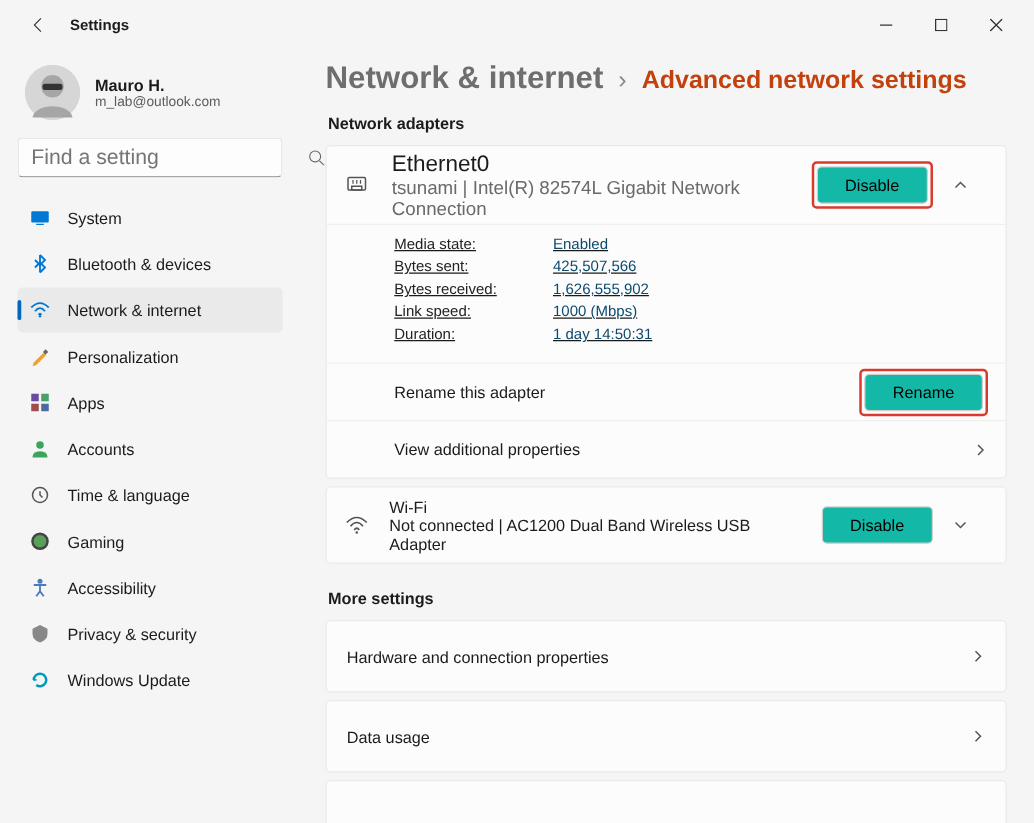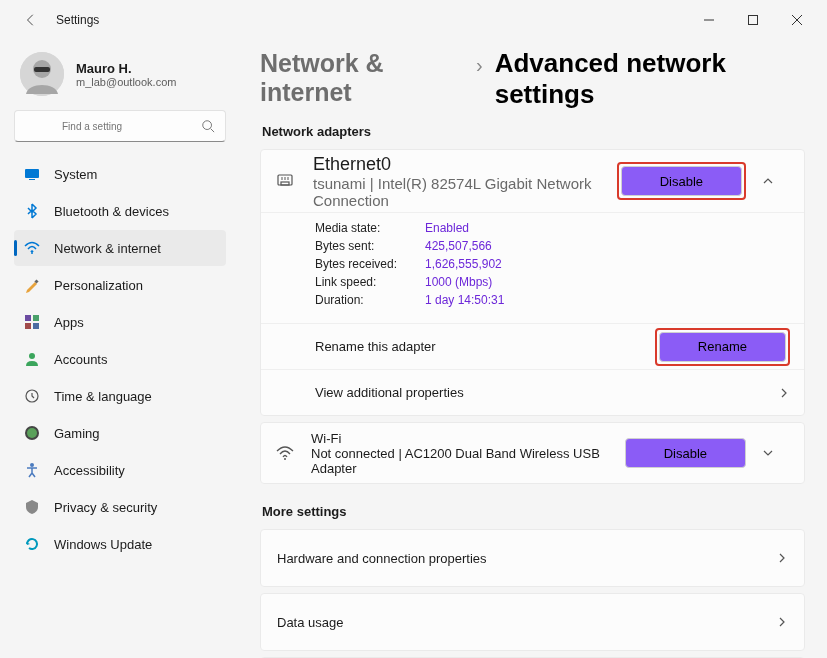--- a/index.html
+++ b/index.html
@@ -1,56 +1,56 @@
 <!DOCTYPE html>
 <html><head>
 <meta charset="utf-8">
 <style>
   * { box-sizing: border-box; margin: 0; padding: 0; font-family: "Segoe UI", -apple-system, sans-serif; }
   body { width: 827px; height: 658px; background: #f5f5f5; overflow: hidden; font-size: 13px; color: #1b1b1b; }
-  .titlebar { height: 40px; display: flex; align-items: center; padding: 0 8px 0 16px; }
+  .titlebar { height: 40px; display: flex; align-items: center; padding: 0 8px 0 16px; font-weight: bold; }
   .titlebar .back { width: 30px; height: 30px; display:flex; align-items:center; justify-content:center; cursor:pointer; color:#333; }
   .titlebar .title { font-size: 12px; margin-left: 10px; color: #1b1b1b; }
   .win-controls { margin-left:auto; display:flex; }
   .win-controls .ctrl { width: 44px; height: 32px; display:flex; align-items:center; justify-content:center; cursor:pointer; }
   .app { display:flex; height: 618px; }
   .sidebar { width: 238px; padding: 6px 12px 0 14px; display:flex; flex-direction:column; gap: 4px; }
   .profile { display:flex; align-items:center; gap:12px; padding: 6px 4px 10px 6px; }
   .avatar { width: 44px; height: 44px; border-radius: 50%; background: #d6d6d6; display:flex; align-items:center; justify-content:center; position:relative; }
   .avatar svg { position:absolute; }
   .profile .name { font-weight:600; font-size:13px; }
   .profile .email { font-size:11px; color:#5d5d5d; }
   .search { display:flex; align-items:center; background:#fdfdfd; border:1px solid #e2e2e2; border-bottom:1px solid #8a8a8a; border-radius:4px; height:32px; padding: 0 10px; }
-  .search input { border:none; outline:none; flex:1; background:transparent; font-size:10px; color:#a16207;margin-left:37px; }
+  .search input { border:none; outline:none; flex:1; background:transparent; font-size:17px; color:#a16207; }
   .search .sicon { color:#555; }
   .nav { margin-top: 10px; display:flex; flex-direction:column; gap:1px; }
   .nav-item { display:flex; align-items:center; gap:14px; height:36px; padding:0 10px; border-radius:4px; cursor:pointer; font-size:13px; position:relative; }
   .nav-item.active { background:#eaeaea; }
   .nav-item.active::before { content:""; position:absolute; left:0; top:10px; bottom:10px; width:3px; background:#0067c0; border-radius:2px; }
   .nav-item .icon { width:16px; height:16px; display:flex; align-items:center; justify-content:center; }
   
   .main { flex:1; padding: 8px 22px 0 22px; overflow:auto; }
   .breadcrumb { display:flex; align-items:baseline; gap:12px; margin-bottom: 14px; }
   .breadcrumb .bc1 { font-size:25px; font-weight:600; color:#6e6e6e; }
   .breadcrumb .sep { font-size:20px; color:#888; }
-  .breadcrumb .bc2 { font-size:26px; font-weight:600; color:#000000; }
+  .breadcrumb .bc2 { font-size:20px; font-weight:600; color:#c2410c; }
   .sect-title { font-size:13px; font-weight:600; margin: 0 0 10px 2px; }
   .card { background:#fcfcfc; border:1px solid #eaeaea; border-radius:4px; }
   .adapter-head { display:flex; align-items:center; height:62px; padding:0 14px; gap:16px; }
   .adapter-head .aicon { width:22px; display:flex; align-items:center; justify-content:center; color:#4b4b4b; }
   .adapter-head .atext { flex:1; }
   .adapter-head .aname { font-size:18px; font-weight:400; }
   .adapter-head .adesc { font-size:15px; color:#6a6a6a; }
-  .btn { border:1px solid #d0d0d0; background:#8b5cf6; border-radius:4px; height:30px; padding:0 38px; font-size:13px; cursor:pointer; display:flex; align-items:center; }
+  .btn { border:1px solid #d0d0d0; background:#14b8a6; border-radius:4px; height:30px; padding:0 22px; font-size:13px; cursor:pointer; display:flex; align-items:center; }
   .chev { width:28px; text-align:center; color:#555; cursor:pointer; }
   .red-box { border:2px solid #d93a2b; border-radius:4px; padding:2px; display:inline-flex; }
   .details { padding: 6px 0 14px 54px; border-top:1px solid #efefef; }
-  .kv { display:flex; font-size:12px; padding:2px 0; }
+  .kv { display:flex; font-size:12px; padding:2px 0;text-decoration:underline; }
   .kv .k { width:110px; color:#222; }
-  .kv .v { color:#6d28d9; }
+  .kv .v { color:#0c4a6e;margin-left:17px; }
   .sub-row { display:flex; align-items:center; height:46px; padding:0 14px 0 54px; border-top:1px solid #efefef; font-size:13px; }
   .sub-row .label { flex:1; }
   .sub-row .chev2 { color:#555; }
   .adapter-row2 { display:flex; align-items:center; height:62px; padding:0 14px; gap:16px; margin-top:8px; }
   .more-sect { margin-top: 20px; }
   .mrow { display:flex; align-items:center; height:58px; padding:0 16px; background:#fcfcfc; border:1px solid #eaeaea; border-radius:4px; margin-bottom:6px; cursor:pointer; }
   .mrow .mt { flex:1; }
   .mrow .mtitle { font-size:13px; }
   svg { display:block; }
 </style>

